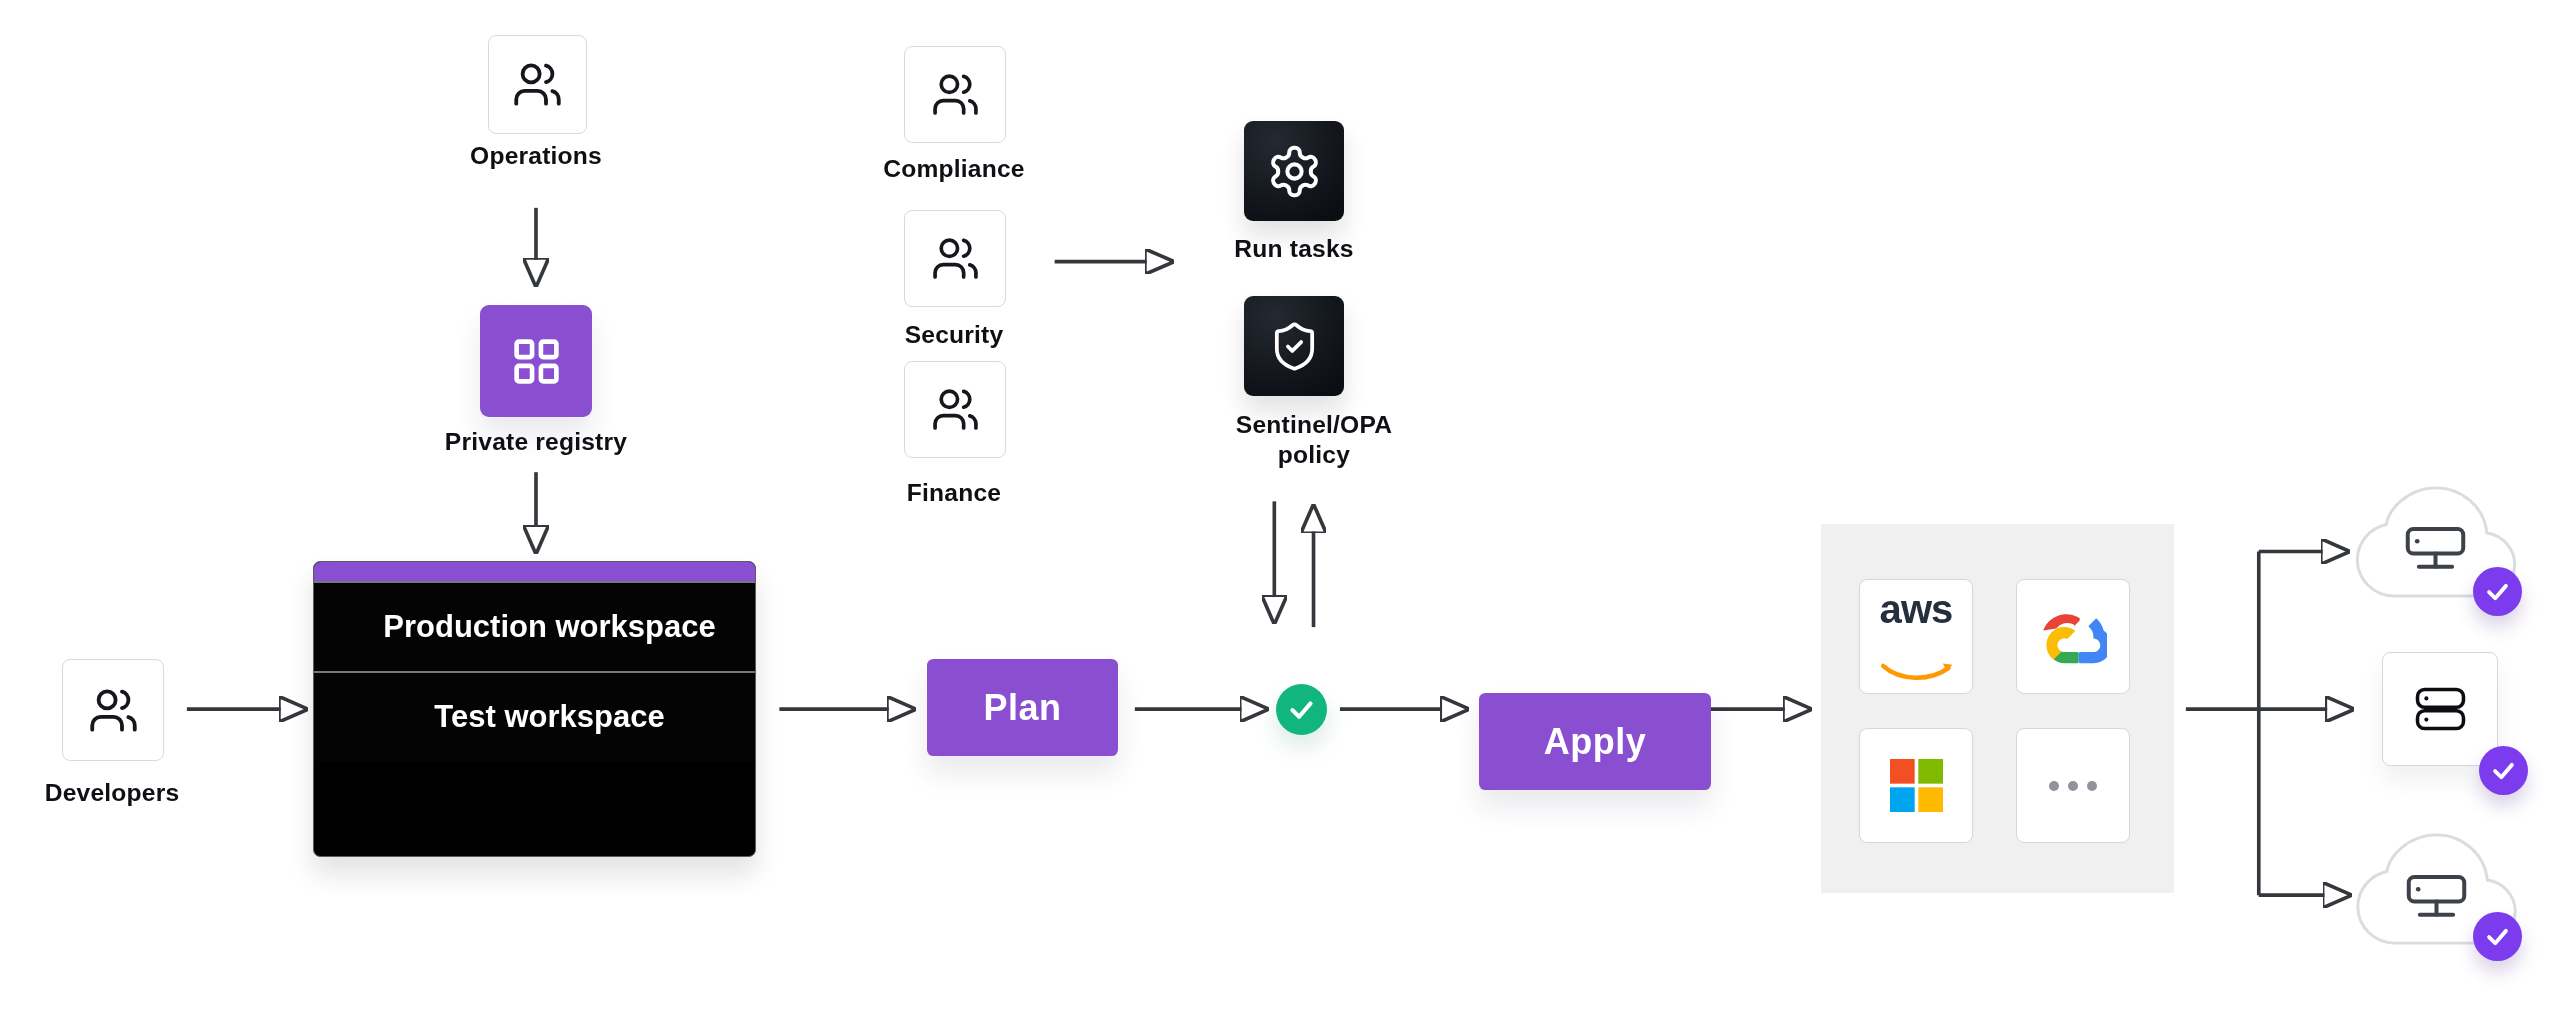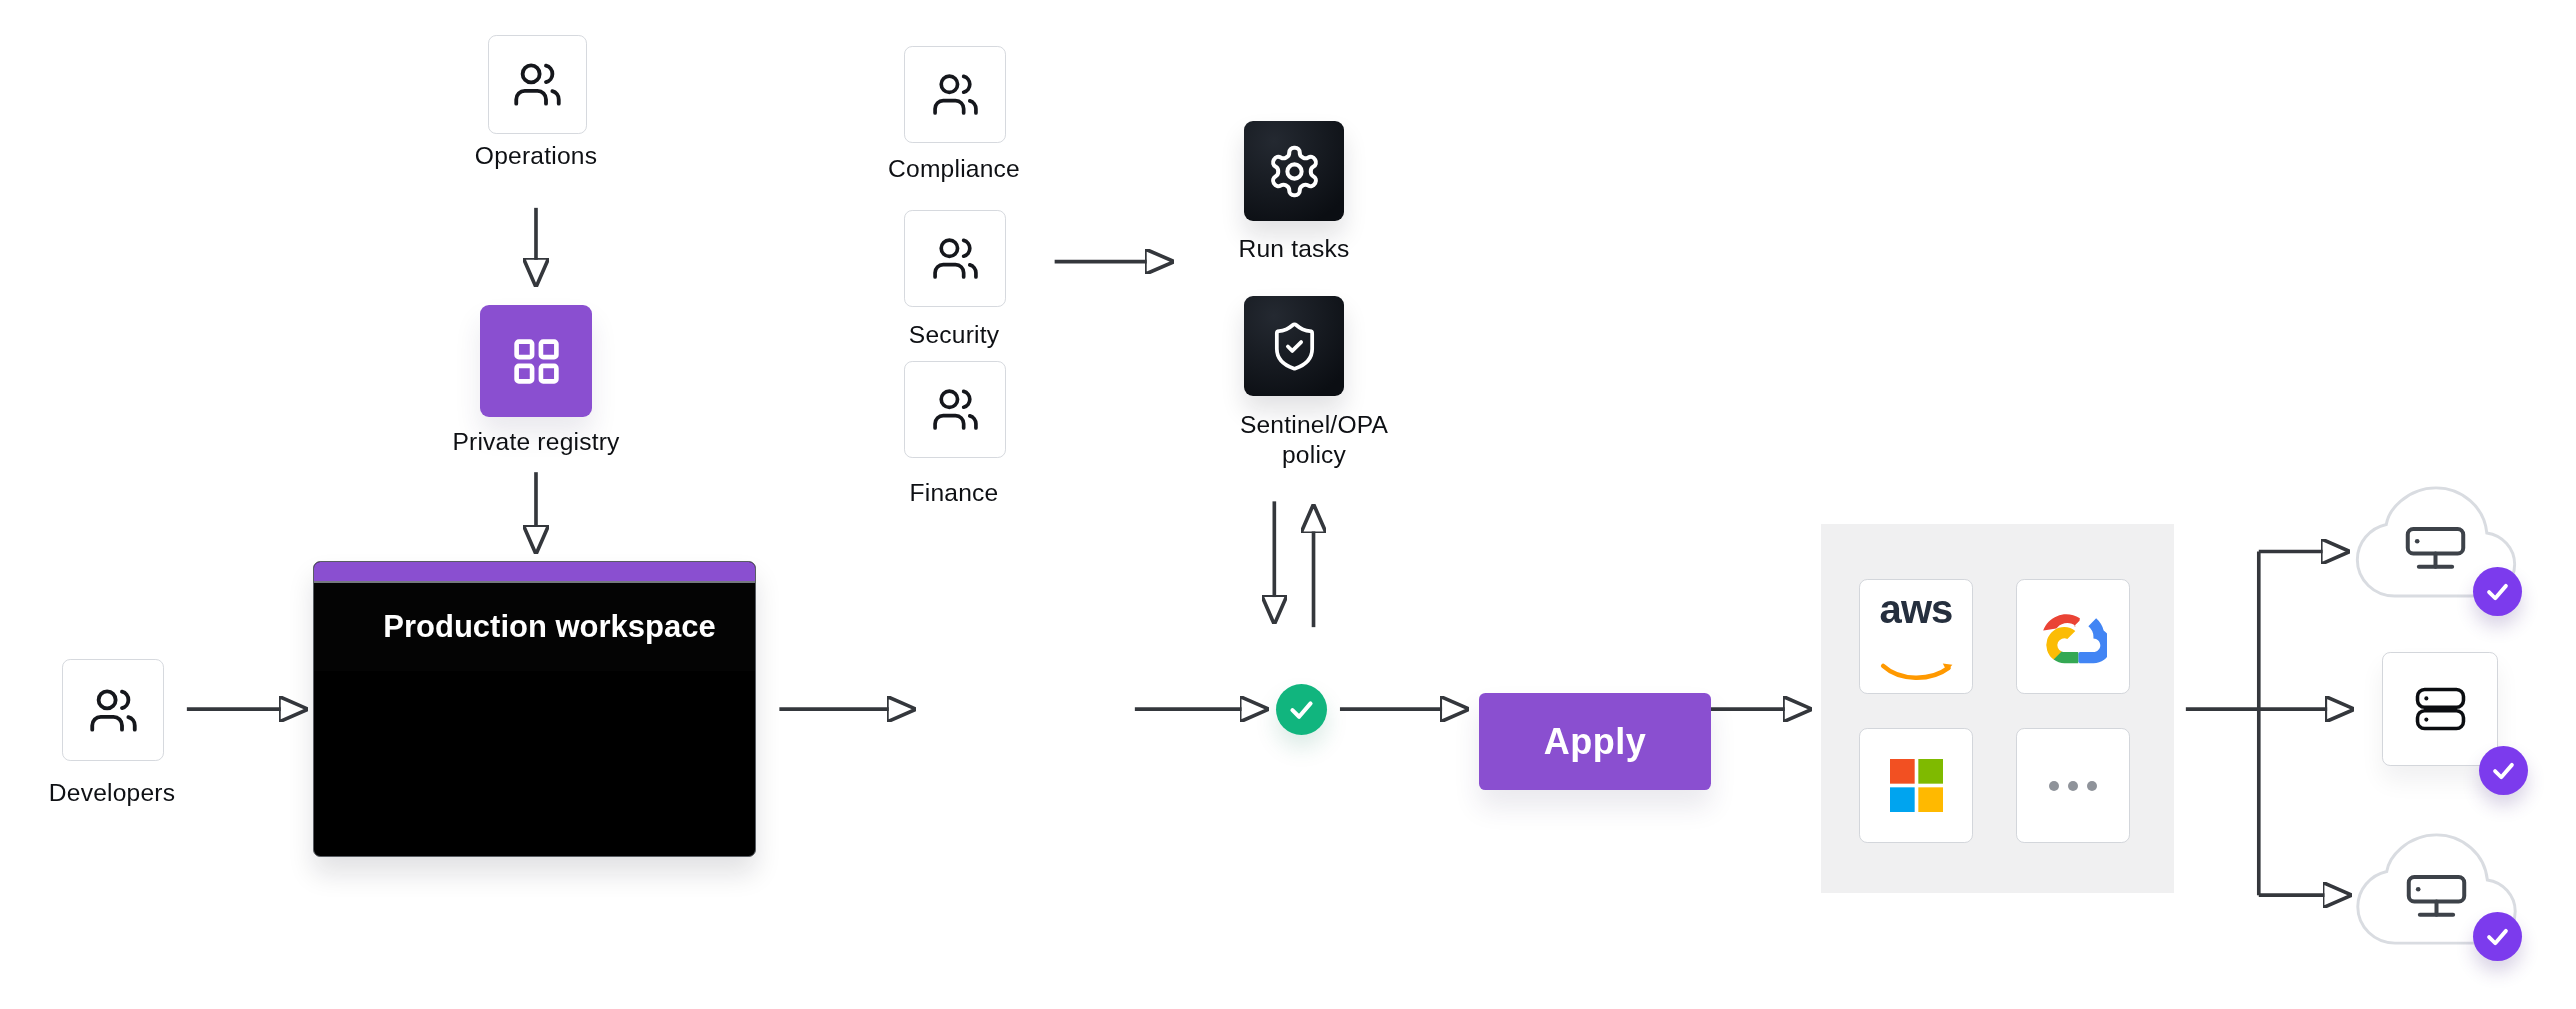--- a/index.html
+++ b/index.html
@@ -4,21 +4,21 @@
 <style>
   html,body{margin:0;padding:0;background:#ffffff;}
   body{width:2576px;height:1010px;overflow:hidden;position:relative;
        font-family:"Liberation Sans","DejaVu Sans",sans-serif;}
   #canvas{position:absolute;left:0;top:0;width:2576px;height:1010px;background:#ffffff;}
   .abs{position:absolute;}
   
   #connectors{position:absolute;left:0;top:0;z-index:1;}
   #connectors line,#connectors path{stroke:#34373c;stroke-width:4;fill:none;}
   
-  .lbl{position:absolute;transform:translateX(-50%);font-weight:400;font-size:24.6px;
+  .lbl{position:absolute;transform:translateX(-50%);font-weight:700;font-size:24.6px;
        color:#0e1014;white-space:nowrap;text-align:center;z-index:3;letter-spacing:0.2px;}
   .lbl2{line-height:30px;margin-left:20px;}
   
   .ubox{position:absolute;background:#fff;border:1.8px solid #d6d9de;border-radius:8.2px;
         display:flex;align-items:center;justify-content:center;z-index:2;}
   .ubox svg{color:#15171c;}
   
   .pbox{position:absolute;background:#8a4fd0;border-radius:9px;display:flex;align-items:center;
         justify-content:center;z-index:2;box-shadow:0 16.4px 27px rgba(50,40,90,.10);}
   .btn{position:absolute;background:#8a4fd0;border-radius:6.4px;display:flex;align-items:center;
@@ -156,20 +156,23 @@
         <use href="#i-users"></use>
       </svg>
   </div>
   <div class="lbl" style="left:112px;top:779px">Developers</div>
 
   <div class="stack" style="left:313px;top:561px;width:441px;height:294px">
     <div class="stack-bar"></div>
     <div class="stack-row">
         <span>Production workspace</span>
       </div>
+    <div class="stack-row">
+        <span>Test workspace</span>
+      </div>
   </div>
 
   <div class="ubox" style="left:904px;top:46px;width:100px;height:95px">
     <svg width="49" height="49" viewBox="0 0 54 54">
         <use href="#i-users"></use>
       </svg>
   </div>
   <div class="lbl" style="left:954px;top:155px">Compliance</div>
 
   <div class="ubox" style="left:904px;top:210px;width:100px;height:95px">
@@ -196,20 +199,23 @@
   <div class="bbox" style="left:1244px;top:296px;width:100px;height:100px">
     <svg width="53" height="53" style="color:#fff" viewBox="0 0 58 58">
         <use href="#i-shield"></use>
       </svg>
   </div>
   <div class="lbl lbl2" style="left:1294px;top:410px">
     <div>Sentinel/OPA</div>
     <div>policy</div>
   </div>
 
+  <div class="btn" style="left:927px;top:659px;width:191px;height:97px">
+    <span>Plan</span>
+  </div>
 
   <div class="gcheck" style="left:1276px;top:684px">
     <svg width="29" height="29" viewBox="0 0 32 32">
         <use href="#i-check"></use>
       </svg>
   </div>
 
   <div class="btn" style="left:1479px;top:693px;width:232px;height:97px">
     <span>Apply</span>
   </div>

